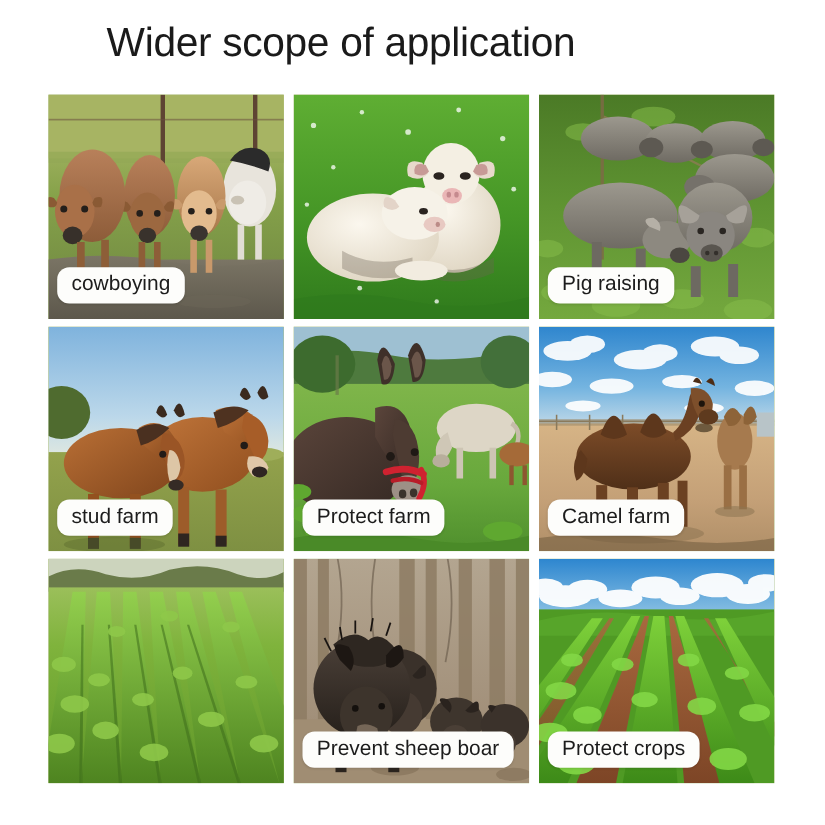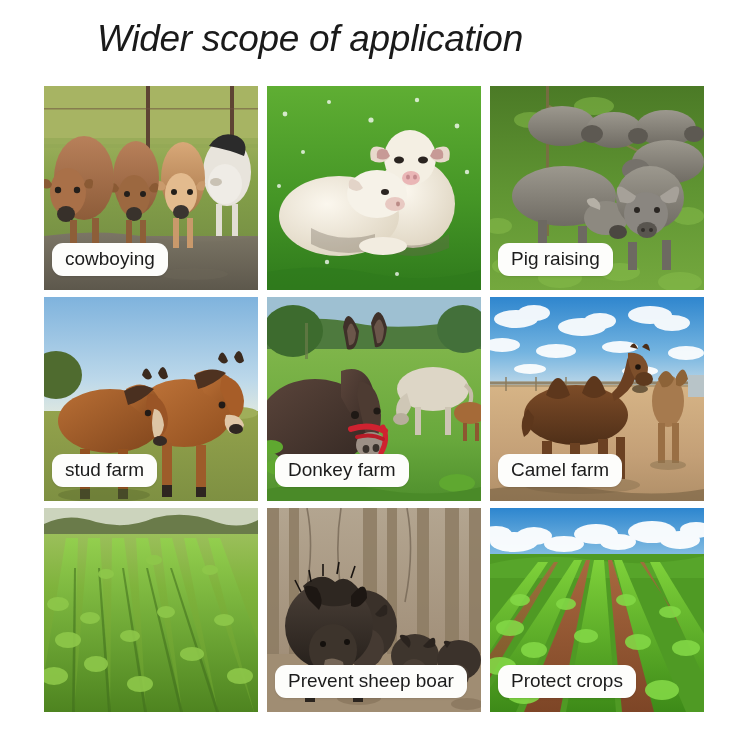--- a/index.html
+++ b/index.html
@@ -23,21 +23,20 @@
     position: absolute;
     left: 0;
     top: 18px;
     width: 620px;
     text-align: center;
     font-size: 37px;
     font-weight: 400;
     color: #1a1a1a;
     letter-spacing: -0.3px;
     font-family: "Liberation Sans", sans-serif;
-    font-style: italic;
   }
   #grid {
     position: absolute;
     left: 44px;
     top: 86px;
     width: 660px;
     height: 626px;
     display: grid;
     grid-template-columns: repeat(3, 214px);
     grid-template-rows: repeat(3, 204px);
@@ -422,21 +421,21 @@
         </g>
 
         <g fill="#5fa830">
           <ellipse cx="12" cy="170" rx="14" ry="8"></ellipse>
           <ellipse cx="4" cy="150" rx="12" ry="7"></ellipse>
           <ellipse cx="26" cy="186" rx="16" ry="9"></ellipse>
           <ellipse cx="190" cy="186" rx="18" ry="9"></ellipse>
         </g>
         <path d="M0 192 Q54 182 110 192 Q164 202 214 190 L214 204 L0 204Z" fill="#4a8a28"></path>
       </svg>
-      <div class="cell-label">Donkey farm</div>
+      <div class="cell-label">Protect farm</div>
     </div>
 
     <div class="cell">
       <svg viewBox="0 0 214 204" preserveAspectRatio="none">
         <defs>
           <linearGradient id="camelSky" x1="0" y1="0" x2="0" y2="1">
             <stop offset="0%" stop-color="#2f86ce"></stop>
             <stop offset="60%" stop-color="#74b4e0"></stop>
             <stop offset="100%" stop-color="#c4dbe9"></stop>
           </linearGradient>

